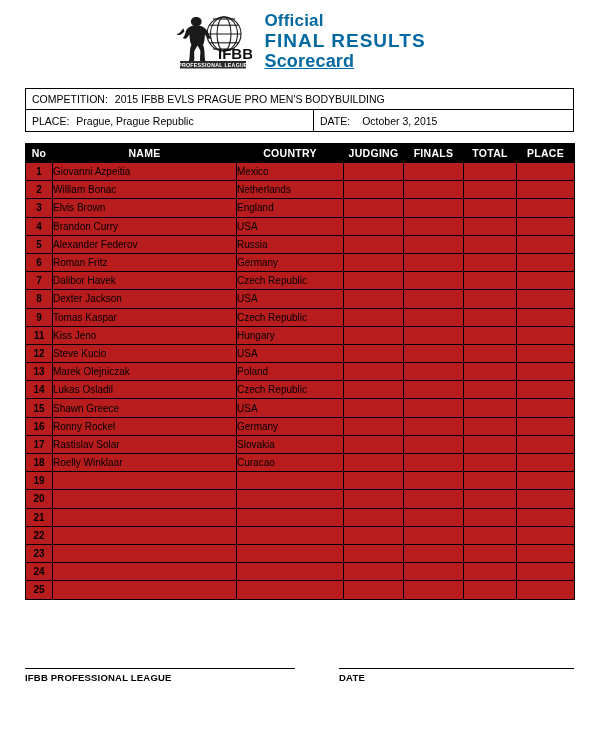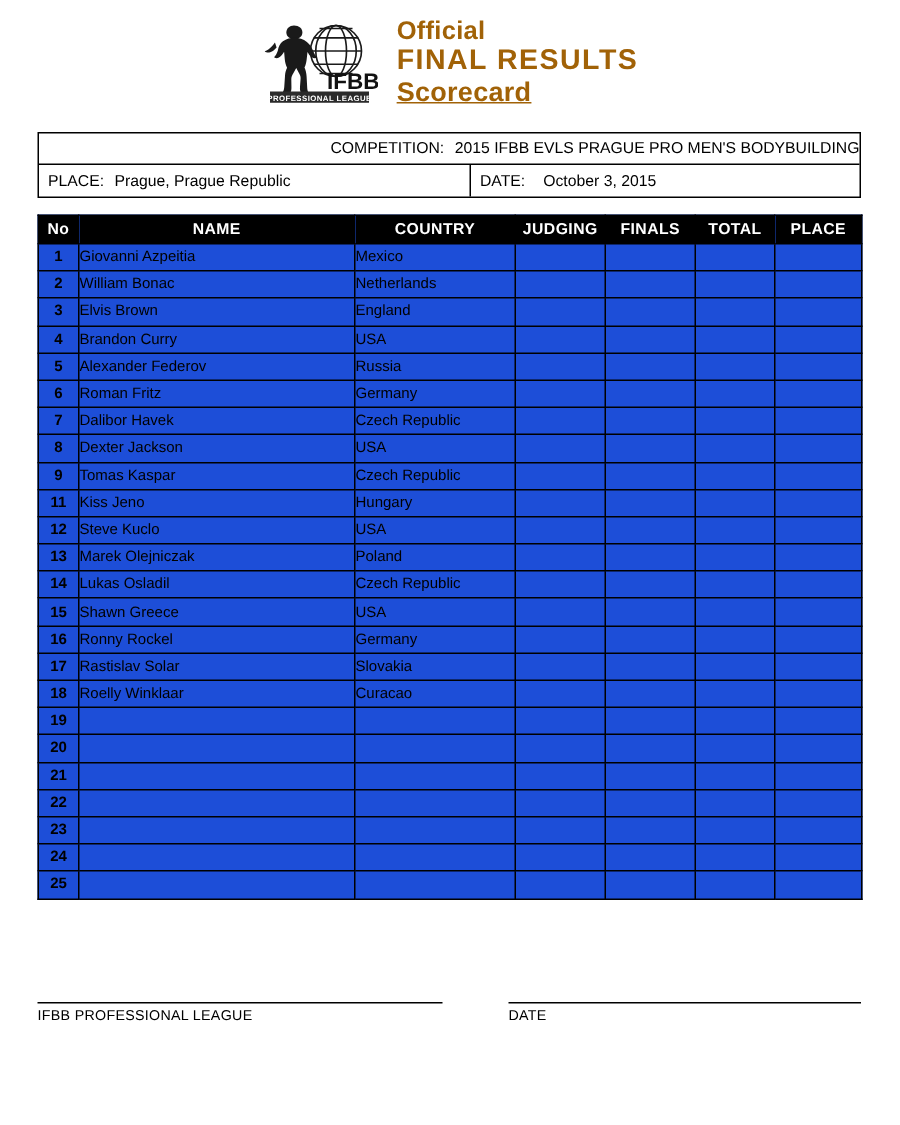--- a/index.html
+++ b/index.html
@@ -33,21 +33,21 @@
     flex: 0 0 auto;
   }
   .logo-block svg { display: block; }
 
   .title-block {
     line-height: 1.12;
   }
   .title-line {
     font-weight: bold;
     letter-spacing: 0.2px;
-    color: #a16207;
+    color: #0369a1;
     white-space: nowrap;
   }
   .title-line-1 { font-size: 17px; }
   .title-line-2 { font-size: 19px; letter-spacing: 1px; }
   .title-line-3 { font-size: 18px; text-decoration: underline; }
 
   
   .info-box {
     position: absolute;
     left: 25px;
@@ -67,34 +67,34 @@
     display: flex;
     align-items: center;
     font-size: 10.5px;
     padding-left: 6px;
     box-sizing: border-box;
     white-space: nowrap;
     overflow: hidden;
   }
   .info-cell.place  { width: 288px; border-right: 1.2px solid #000; }
   .info-cell.date   { flex: 1; }
-  .info-cell.full   { width: 100%; justify-content: flex-end; }
+  .info-cell.full   { width: 100%; }
   .info-label { margin-right: 7px; }
   .info-value { }
   .info-cell.date .info-label { margin-right: 12px; }
 
   
   .score-table {
     position: absolute;
     left: 25px;
     top: 143px;
     width: 549px;
     border-collapse: collapse;
     table-layout: fixed;
-    background: #1d4ed8;
+    background: #b91c1c;
   }
   .score-table th, .score-table td {
     border: 1.1px solid #000;
     box-sizing: border-box;
     padding: 0;
     height: 18.2px;
     font-size: 10px;
     overflow: hidden;
     white-space: nowrap;
   }
@@ -144,20 +144,21 @@
   .sig.date   { width: 235px; }
   .sig-line {
     border-top: 1.3px solid #000;
     height: 0;
   }
   .sig-label {
     font-size: 9.5px;
     padding-top: 3px;
     letter-spacing: 0.2px;
     white-space: nowrap;
+    font-weight: bold;
   }
 </style>
 </head>
 <body>
 
 <div class="doc-header">
 
   <div class="logo-block">
     <svg width="78" height="62" viewBox="0 0 78 62" xmlns="http://www.w3.org/2000/svg">
 

